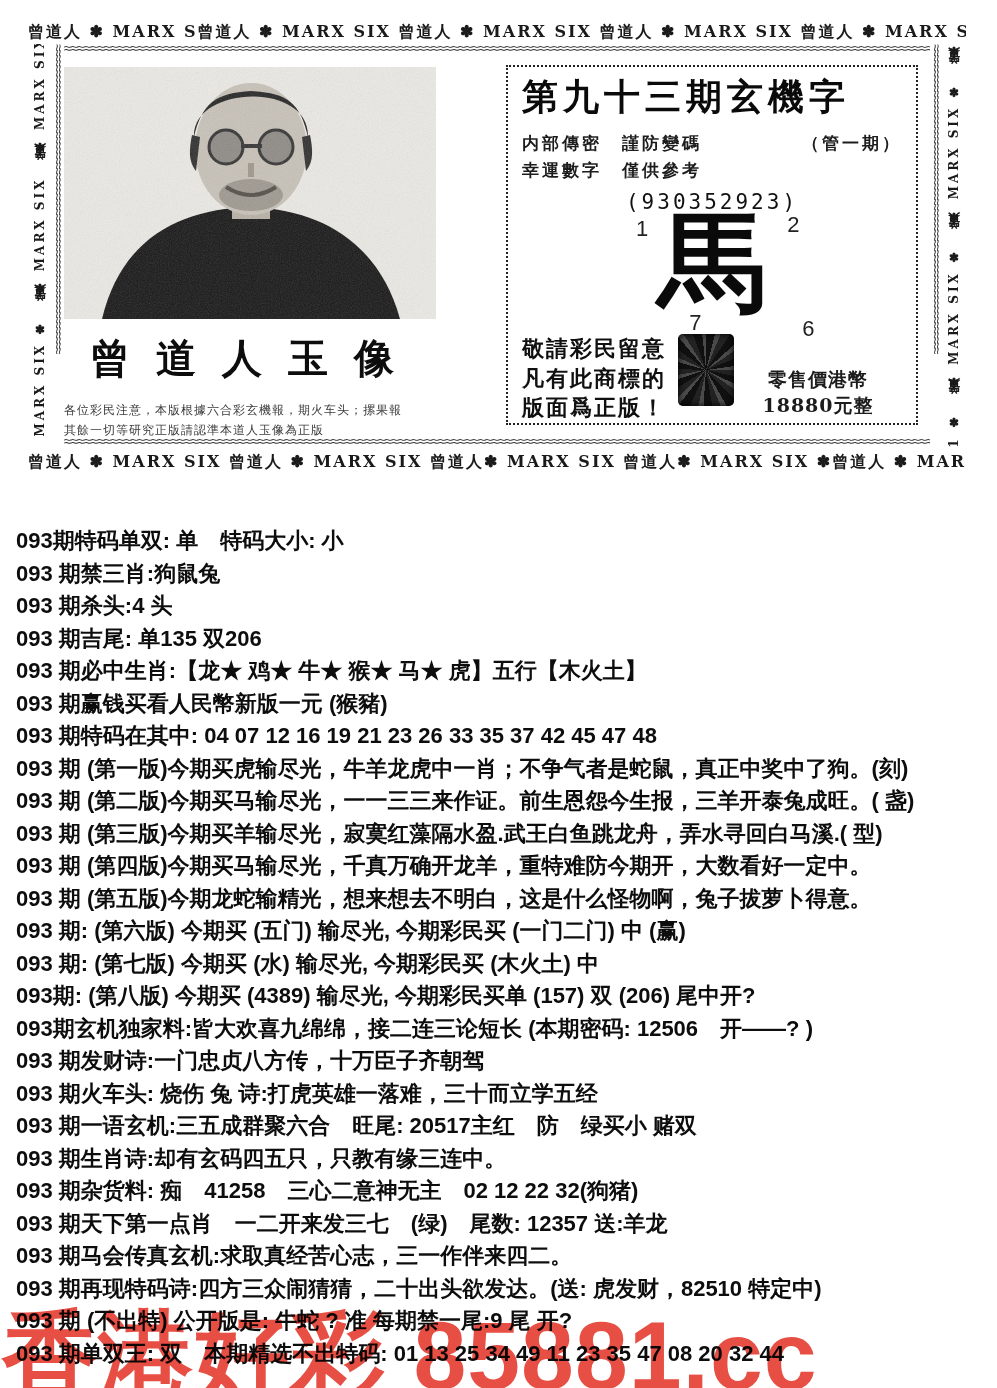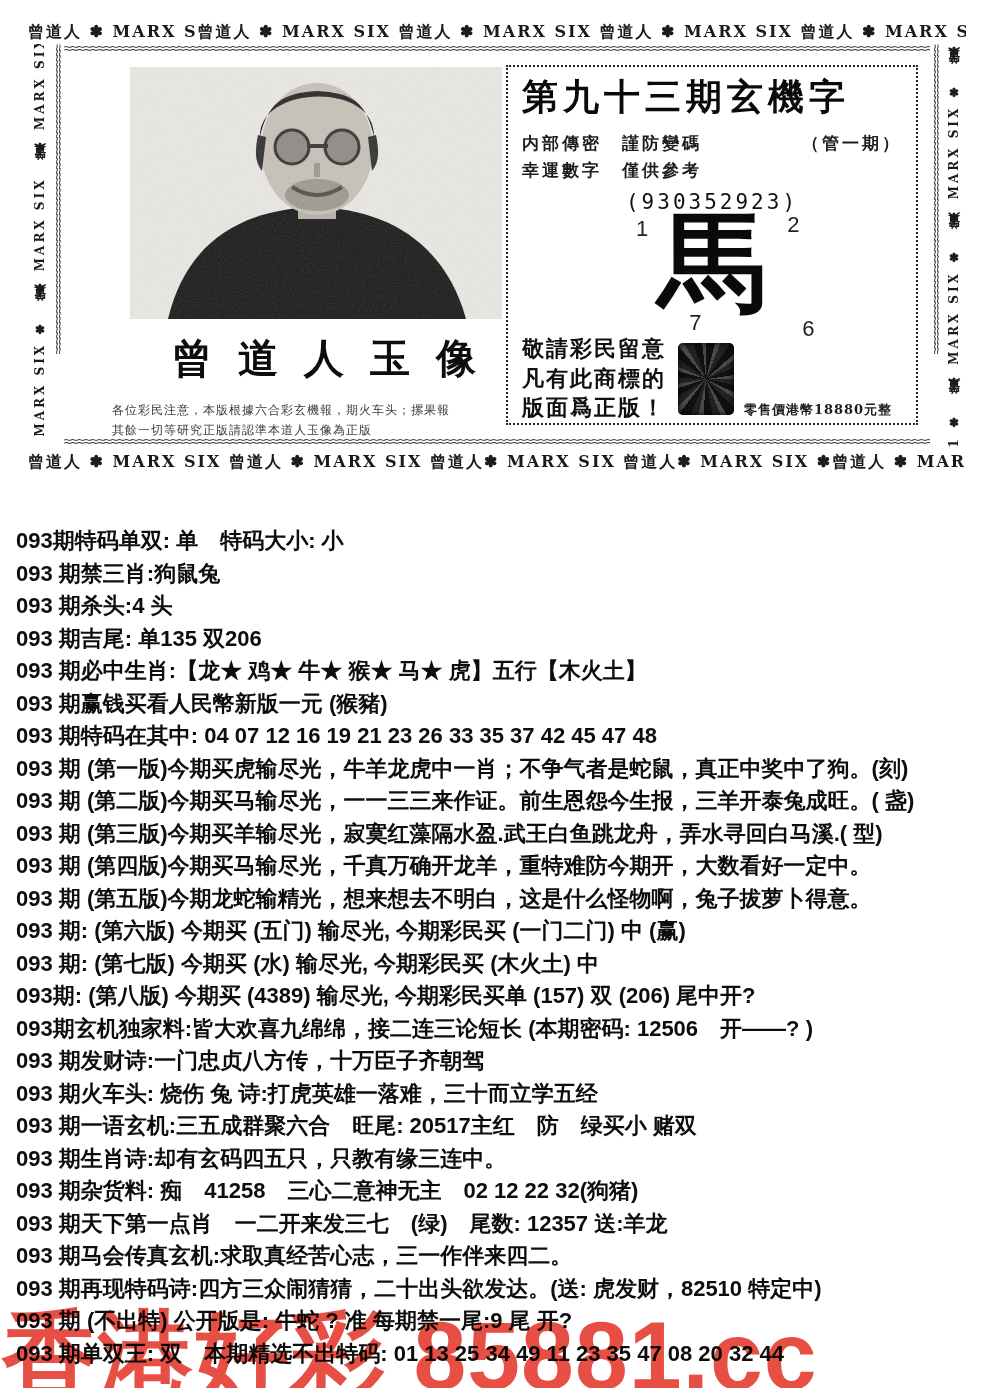--- a/index.html
+++ b/index.html
@@ -17,21 +17,21 @@
   .v-text span{writing-mode:vertical-rl;transform:rotate(180deg);white-space:nowrap;
                font-family:"DejaVu Serif",serif;font-weight:bold;font-size:12px;letter-spacing:3px;color:#1a1a1a;}
   .v-wave{width:12px;overflow:hidden;}
   .v-wave span{display:block;writing-mode:vertical-rl;font-size:13px;line-height:12px;letter-spacing:-2px;color:#333;}
   .cert-inner{flex:1;display:flex;flex-direction:column;overflow:hidden;}
   .h-wave{height:11px;overflow:hidden;font-size:14px;line-height:9px;letter-spacing:-1px;
           white-space:nowrap;color:#333;}
   .cert-content{flex:1;display:flex;overflow:hidden;}
 
   
-  .photo-col{width:438px;display:flex;flex-direction:column;align-items:flex-end;overflow:hidden;}
+  .photo-col{width:438px;display:flex;flex-direction:column;align-items:flex-start;overflow:hidden;}
   .portrait{width:372px;height:252px;margin-top:12px;}
   .photo-caption{margin-top:12px;font-family:"DejaVu Serif",serif;font-weight:bold;font-size:40px;
                  letter-spacing:26px;white-space:nowrap;color:#0d0d0d;text-indent:26px;}
   .photo-notes{margin-top:14px;width:390px;font-size:12px;line-height:20px;letter-spacing:1px;color:#3b3b3b;}
 
   
   .panel{flex:1;border:2px dotted #222;margin:10px 12px 12px 4px;padding:6px 14px 4px 14px;
          position:relative;overflow:hidden;}
   .panel-title{text-align:left;font-family:"DejaVu Serif",serif;font-weight:bold;font-size:36px;
                letter-spacing:5px;color:#0a0a0a;white-space:nowrap;}
@@ -42,28 +42,28 @@
   .lucky-code{text-align:center;margin-top:8px;font-family:"DejaVu Sans Mono",monospace;
               font-size:21px;letter-spacing:3px;color:#111;}
   .horse-zone{position:relative;height:118px;}
   .zodiac{position:absolute;left:50%;top:-6px;transform:translateX(-50%);
           font-family:"DejaVu Serif",serif;font-weight:bold;font-size:108px;line-height:1;color:#0a0a0a;}
   .cnum{position:absolute;font-size:22px;color:#222;font-family:"Liberation Sans",sans-serif;}
   .cnum.n1{left:30%;top:2px;}
   .cnum.n2{right:27%;top:-2px;}
   .cnum.n7{left:44%;bottom:-4px;}
   .cnum.n6{right:23%;bottom:-10px;}
-  .notice-row{display:flex;align-items:center;margin-top:2px;}
+  .notice-row{display:flex;margin-top:2px;}
   .notice{font-family:"DejaVu Serif",serif;font-weight:bold;font-size:22px;letter-spacing:2px;
           line-height:1.35;color:#101010;}
   .seal{width:56px;height:72px;margin-left:12px;border-radius:5px;
         background:repeating-conic-gradient(#101010 0 14deg,#4a4a4a 14deg 22deg,#222 22deg 34deg);
         box-shadow:inset 0 0 6px #000;}
   .price{flex:1;text-align:center;align-self:flex-end;margin-bottom:4px;
-         font-family:"DejaVu Serif",serif;font-weight:bold;font-size:13px;letter-spacing:1px;color:#1c1c1c;}
+         font-family:"DejaVu Serif",serif;font-weight:bold;font-size:19px;letter-spacing:1px;color:#1c1c1c;}
 
   
   .body-text{position:absolute;left:16px;top:530px;width:985px;}
   .tip-line{font-size:22px;line-height:22px;margin-bottom:10.5px;font-weight:600;color:#0d0d0d;
             white-space:nowrap;letter-spacing:0;}
 
   
   .watermark{position:absolute;left:2px;top:1292px;font-size:95px;font-weight:800;
              font-family:"Liberation Sans",sans-serif;color:rgba(227,53,40,0.87);
              white-space:nowrap;mix-blend-mode:multiply;letter-spacing:1px;

